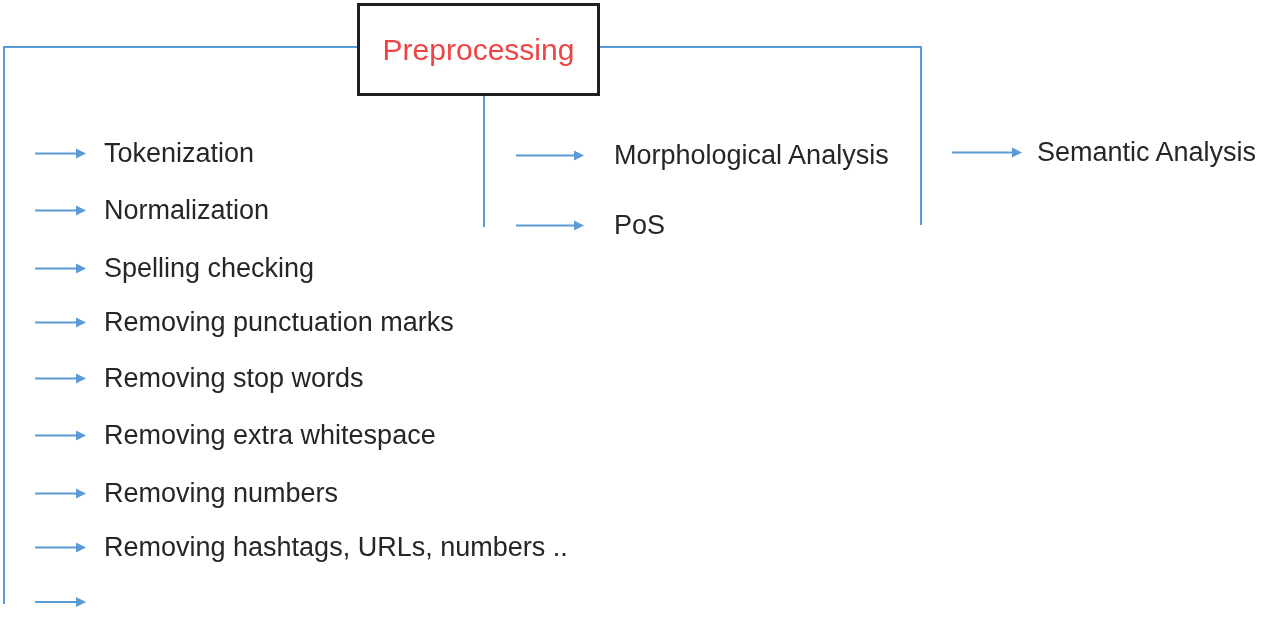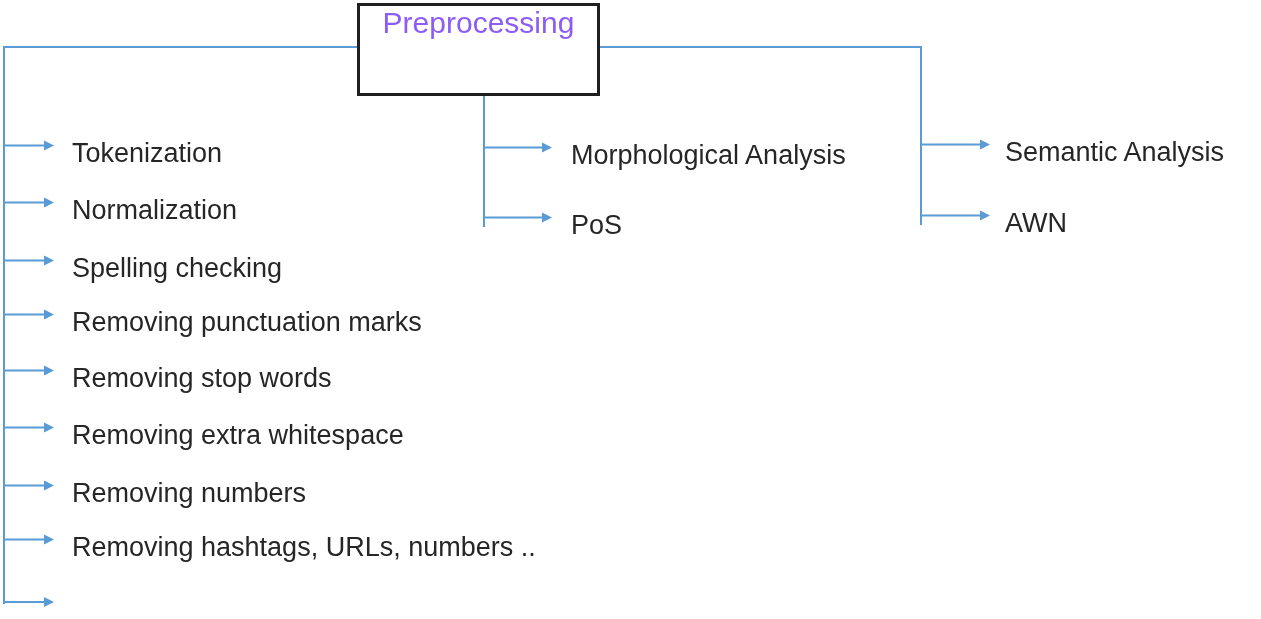--- a/index.html
+++ b/index.html
@@ -30,31 +30,33 @@
   
   .box {
     position: absolute;
     left: 357px;
     top: 3px;
     width: 237px;
     height: 87px;
     border: 3px solid #1f1f1f;
     background: #ffffff;
     display: flex;
+    align-items: center;
     justify-content: center;
     font-size: 30px;
-    color: #8b5cf6;
+    color: #ef4444;
   }
   
   .row {
     position: absolute;
     display: flex;
-    align-items: flex-start;
+    align-items: center;
     transform: translateY(-50%);
     white-space: nowrap;
+    padding-left: 32px;
   }
   .arrow {
     position: relative;
     height: 12px;
     flex: 0 0 auto;
   }
   .arrow::before {
     content: "";
     position: absolute;
     left: 0;
@@ -75,21 +77,21 @@
     border-bottom: 5px solid transparent;
   }
   .label {
     font-size: 27px;
     color: #262626;
     line-height: 1;
   }
   .row.left  .arrow { width: 51px; }
   .row.left  .label { margin-left: 18px; }
   .row.mid   .arrow { width: 68px; }
-  .row.mid   .label { margin-left: 19px; }
+  .row.mid   .label { margin-left: 30px; }
   .row.right .arrow { width: 70px; }
   .row.right .label { margin-left: 15px; }
 </style>
 </head>
 <body>
 
 <div class="canvas">
 
   <div class="hline" style="left:3px;  top:46px; width:355px"></div>
   <div class="vline" style="left:3px;  top:46px; height:558px"></div>
@@ -143,18 +145,14 @@
   </div>
   <div class="row mid" style="left:484px;top:225px">
     <span class="arrow"></span>
     <span class="label">PoS</span>
   </div>
 
   <div class="row right" style="left:920px;top:152px">
     <span class="arrow"></span>
     <span class="label">Semantic Analysis</span>
   </div>
-  <div class="row right" style="left:920px;top:223px">
-    <span class="arrow"></span>
-    <span class="label">AWN</span>
-  </div>
 
 </div>
 
 </body></html>

